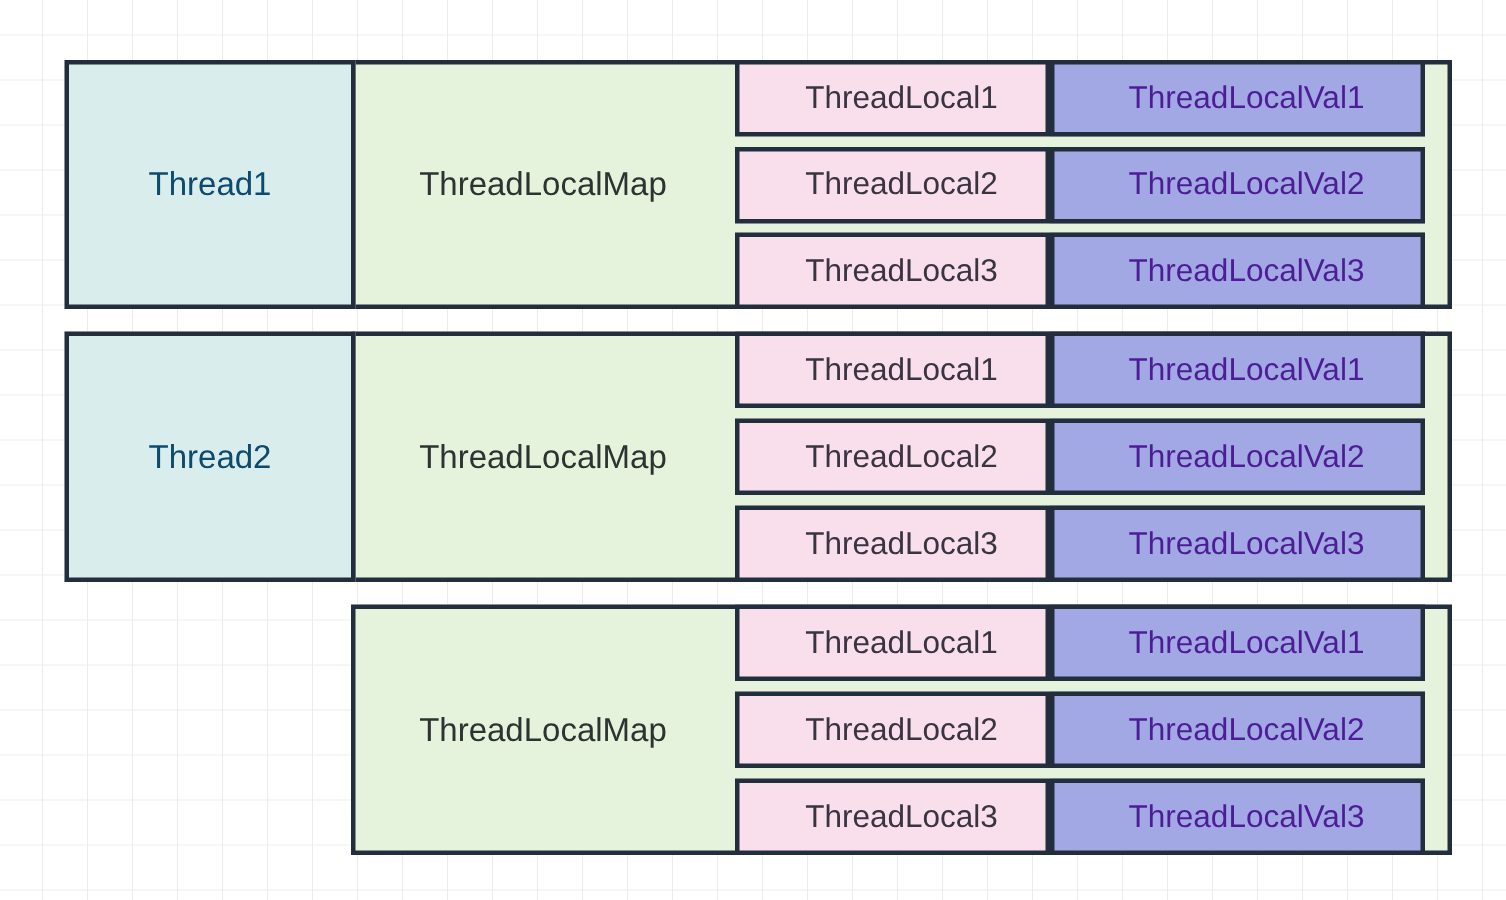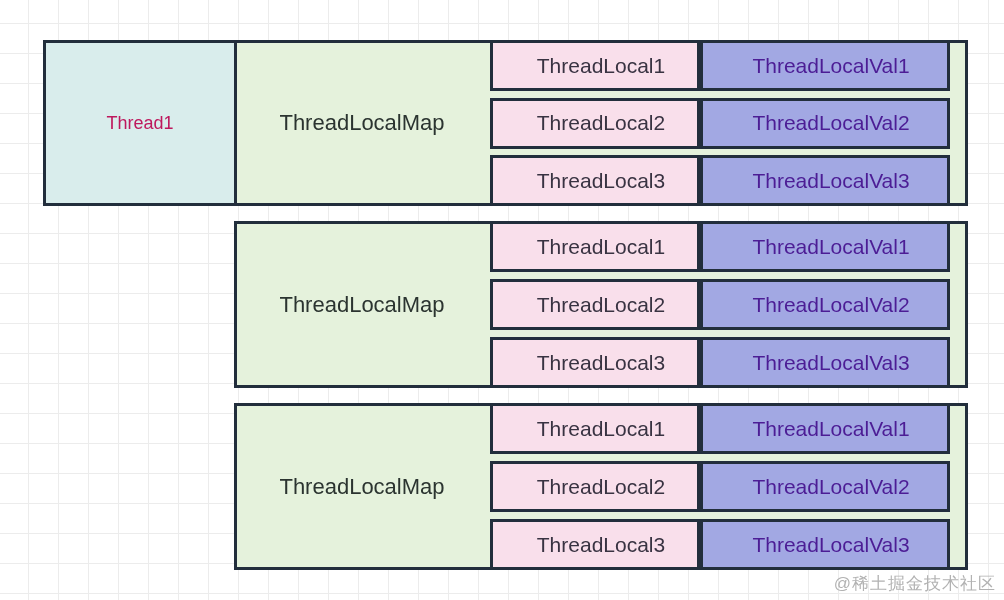--- a/index.html
+++ b/index.html
@@ -54,22 +54,22 @@
     left: 191px; top: 0; bottom: 0;
     width: 256px;
     display: flex;
     align-items: center;
     justify-content: center;
     z-index: 2;
     font-size: 22px;
     color: #2b3430;
   }
   .thread-label {
-    font-size: 18px;
-    color: #be185d;
+    font-size: 22px;
+    color: #0c4a6e;
   }
   .entry-rows {
     position: absolute;
     left: 447px; top: 0; bottom: 0;
     width: 460px;
     display: flex;
     flex-direction: column;
     justify-content: space-between;
     z-index: 3;
   }
@@ -128,20 +128,23 @@
       </div>
       <div class="entry-row">
         <div class="key-cell">ThreadLocal3</div>
         <div class="value-cell">ThreadLocalVal3</div>
       </div>
     </div>
   </div>
 
   <div class="thread-group group-2">
     <div class="map-box"></div>
+    <div class="thread-box">
+      <span class="thread-label">Thread2</span>
+    </div>
     <div class="map-label">ThreadLocalMap</div>
     <div class="entry-rows">
       <div class="entry-row">
         <div class="key-cell">ThreadLocal1</div>
         <div class="value-cell">ThreadLocalVal1</div>
       </div>
       <div class="entry-row">
         <div class="key-cell">ThreadLocal2</div>
         <div class="value-cell">ThreadLocalVal2</div>
       </div>
@@ -164,14 +167,13 @@
         <div class="key-cell">ThreadLocal2</div>
         <div class="value-cell">ThreadLocalVal2</div>
       </div>
       <div class="entry-row">
         <div class="key-cell">ThreadLocal3</div>
         <div class="value-cell">ThreadLocalVal3</div>
       </div>
     </div>
   </div>
 
-  <div class="watermark">@稀土掘金技术社区</div>
 </div>
 
 </body></html>

